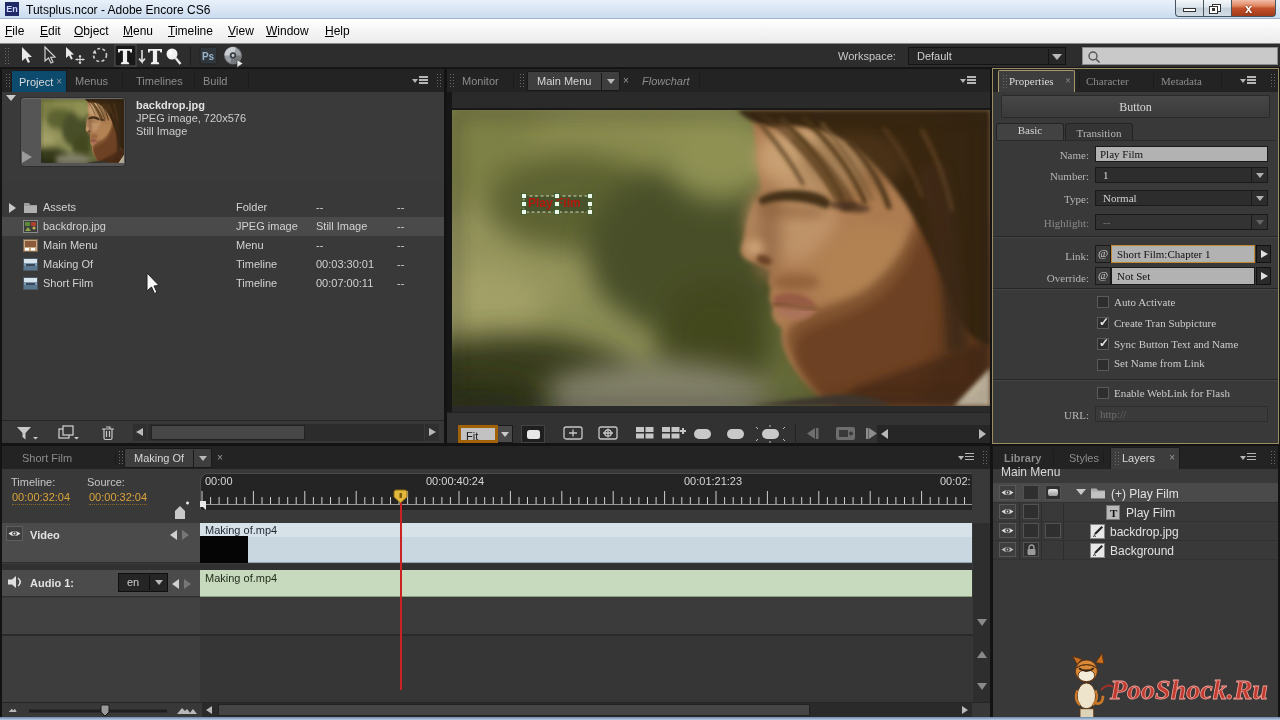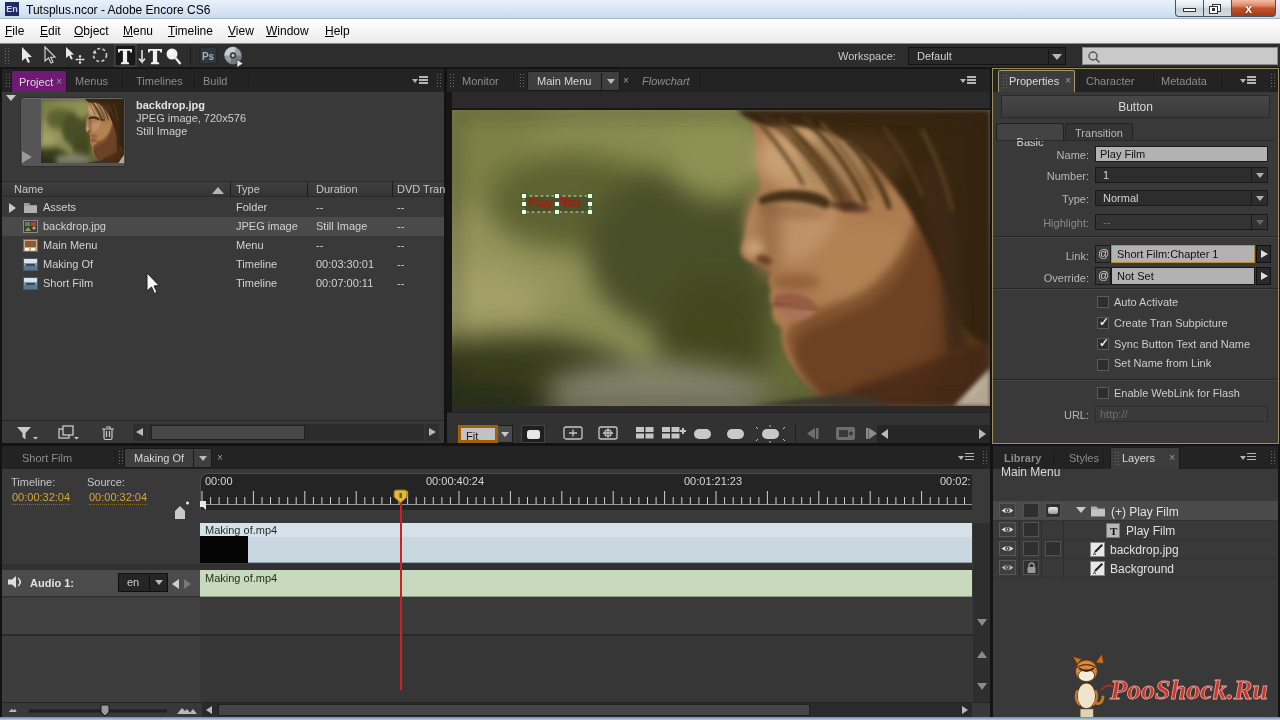--- a/index.html
+++ b/index.html
@@ -21,21 +21,21 @@
 
 #menubar { left:0; top:19px; width:1280px; height:25px; background:linear-gradient(#ffffff, #ebebeb); border-bottom:1px solid #888; }
 #menubar span { position:absolute; top:5px; color:#000; font-size:12px; }
 #menubar u { text-decoration:underline; }
 
 #toolbar { left:0; top:44px; width:1280px; height:24px; background:#2d2d2d; border-bottom:1px solid #161616; }
 .grip { background-image:radial-gradient(circle, #6a6a6a 30%, transparent 32%); background-size:3px 3px; }
 
 .panel { background:#393939; }
 .tabbar { position:absolute; left:0; top:0; width:100%; height:23px; background:#232323; }
-.tab-active { position:absolute; top:1px; height:22px; background:#701a75; border:1px solid #1a1a1a; border-bottom:none; border-radius:2px 2px 0 0; color:#dadada; }
+.tab-active { position:absolute; top:1px; height:22px; background:#0c4a6e; border:1px solid #1a1a1a; border-bottom:none; border-radius:2px 2px 0 0; color:#dadada; }
 .tab-inactive { position:absolute; top:6px; color:#8c8c8c; }
 .tabx { color:#9a9a9a; font-size:10px; }
 .pmenu { position:absolute; width:16px; height:10px; }
 .pmenu:before { content:""; position:absolute; left:0; top:3px; border-left:3px solid transparent; border-right:3px solid transparent; border-top:4px solid #b5b5b5; }
 .pmenu:after { content:""; position:absolute; left:7px; top:0; width:9px; height:9px; background:linear-gradient(#b5b5b5 0 1.5px, transparent 1.5px 3px, #b5b5b5 3px 4.5px, transparent 4.5px 6px, #b5b5b5 6px 7.5px, transparent 7.5px 9px); }
 .vsep { position:absolute; width:1px; background:#1c1c1c; }
 .plabel { text-align:right; color:#b6b6b6; }
 .ddk { width:173px; height:16px; background:#2d2d2d; border:1px solid #1a1a1a; }
 .ddt { position:absolute; left:7px; top:1px; color:#d4d4d4; }
 .ddsep { position:absolute; right:15px; top:0; width:1px; height:14px; background:#1a1a1a; }
@@ -152,30 +152,20 @@
     <div class="abs" style="left:4px; top:26px; width:0; height:0; border-left:5px solid transparent; border-right:5px solid transparent; border-top:6px solid #c9c9c9;"></div>
     <div class="abs" style="left:18px; top:28px; width:106px; height:70px; background:#555; border-radius:4px; border:1px solid #2e2e2e; box-shadow:inset 0 1px 0 #6a6a6a;"></div>
     <div class="abs" style="left:20px; top:82px; width:0; height:0; border-left:10px solid #9a9a9a; border-top:6px solid transparent; border-bottom:6px solid transparent;"></div>
     <svg class="abs" style="left:39px; top:30px;" width="83" height="64" viewBox="0 0 538 296" preserveAspectRatio="none">
         <use href="#photo"></use>
       </svg>
     <div class="abs" style="left:134px; top:30px; font-weight:bold; color:#e2e2e2;">backdrop.jpg</div>
     <div class="abs" style="left:134px; top:43px; color:#cdcdcd;">JPEG image, 720x576</div>
     <div class="abs" style="left:134px; top:56px; color:#cdcdcd;">Still Image</div>
 
-    <div class="abs" style="left:0; top:112px; width:442px; height:16px; background:linear-gradient(#3f3f3f,#353535); border-top:1px solid #2a2a2a; border-bottom:1px solid #2a2a2a; color:#c6c6c6;">
-      <span style="position:absolute; left:12px; top:1px;">Name</span>
-      <span style="position:absolute; left:210px; top:5px; width:0; height:0; border-left:6px solid transparent; border-right:6px solid transparent; border-bottom:7px solid #b5b5b5;"></span>
-      <div class="vsep" style="left:228px; top:0; height:15px;"></div>
-      <span style="position:absolute; left:234px; top:1px;">Type</span>
-      <div class="vsep" style="left:305px; top:0; height:15px;"></div>
-      <span style="position:absolute; left:314px; top:1px;">Duration</span>
-      <div class="vsep" style="left:390px; top:0; height:15px;"></div>
-      <span style="position:absolute; left:395px; top:1px; white-space:nowrap;">DVD Tran</span>
-    </div>
     <div id="projrows" class="abs" style="left:0; top:129px; width:442px; height:95px; color:#d2d2d2;">
       <div class="abs" style="left:0; top:19px; width:442px; height:19px; background:#4a4a4a;"></div>
       <div class="abs" style="left:7px; top:5px; width:0; height:0; border-top:5px solid transparent; border-bottom:5px solid transparent; border-left:7px solid #c9c9c9;"></div>
       <svg class="abs" style="left:21px; top:3px;" width="15" height="13" viewBox="0 0 15 13">
           <path d="M1,2 h5 l1.5,2 h6.5 v8 h-13 Z" fill="#9c9c9c"></path>
           <path d="M1,5 h13 v7 h-13 Z" fill="#b0b0b0"></path>
         </svg>
       <span class="abs" style="left:41px; top:3px;">Assets</span>
       <span class="abs" style="left:234px; top:3px;">Folder</span>
       <span class="abs" style="left:314px; top:3px;">--</span>
@@ -407,37 +397,37 @@
         <g fill="#8c8c8c">
           <path d="M306,6 l8,5.5 -8,5.5 Z M303,6 h2.5 v11 h-2.5 Z"></path>
         </g>
       </svg>
       <div class="abs" style="left:430px; top:12px; width:113px; height:18px; background:#262626;">
         <span style="position:absolute;left:4px;top:4px;width:0;height:0;border-top:5px solid transparent;border-bottom:5px solid transparent;border-right:7px solid #b9b9b9;"></span>
         <span style="position:absolute;right:4px;top:4px;width:0;height:0;border-top:5px solid transparent;border-bottom:5px solid transparent;border-left:7px solid #b9b9b9;"></span>
       </div>
     </div>
   </div>
-  <div id="prop-panel" class="abs panel" style="left:993px; top:69px;  width:285px; height:374px; outline:1px solid #9a8d62;">
+  <div id="prop-panel" class="abs panel" style="left:993px; top:69px;  width:285px; height:374px; outline:1px solid #9a8d62;font-family:Liberation Serif, serif;">
     <div class="tabbar">
       <div class="abs" style="left:5px; top:1px; width:77px; height:22px; background:#3d3d3d; border:1px solid #a6996b; border-bottom:none; border-radius:2px 2px 0 0;">
         <div class="abs grip" style="left:3px; top:3px; width:5px; height:15px;"></div>
         <span style="position:absolute; left:10px; top:4px; color:#dadada;">Properties</span>
         <span class="tabx" style="position:absolute; right:3px; top:4px;">×</span>
       </div>
       <div class="tab-inactive" style="left:93px;">Character</div>
       <div class="tab-inactive" style="left:168px;">Metadata</div>
       <div class="vsep" style="left:86px; top:4px; height:15px;"></div>
       <div class="vsep" style="left:160px; top:4px; height:15px;"></div>
       <div class="vsep" style="left:228px; top:4px; height:15px;"></div>
       <div class="pmenu" style="right:22px; top:7px;"></div>
       <div class="abs grip" style="right:3px; top:4px; width:5px; height:16px;"></div>
     </div>
     <div class="abs" style="left:8px; top:26px; width:269px; height:23px; background:linear-gradient(#474747,#3a3a3a); border:1px solid #2a2a2a; border-radius:1px; text-align:center;"><span style="position:relative; top:4px; color:#d8d8d8; font-size:12px;">Button</span></div>
-    <div class="abs" style="left:3px; top:54px; width:68px; height:18px; background:#424242; border:1px solid #232323; border-bottom:none; border-radius:3px 3px 0 0; text-align:center;"><span style="position:relative; top:12px; color:#d6d6d6;">Basic</span></div>
+    <div class="abs" style="left:3px; top:54px; width:68px; height:18px; background:#424242; border:1px solid #232323; border-bottom:none; border-radius:3px 3px 0 0; text-align:center;"><span style="position:relative; top:0; color:#d6d6d6;">Basic</span></div>
     <div class="abs" style="left:72px; top:54px; width:68px; height:18px; background:#343434; border:1px solid #232323; border-bottom:none; border-radius:3px 3px 0 0; text-align:center;"><span style="position:relative; top:3px; color:#b8b8b8;">Transition</span></div>
     <div class="abs" style="left:3px; top:71px; width:279px; height:1px; background:#2a2a2a;"></div>
     <div class="abs plabel" style="left:0px; top:80px; width:96px;">Name:</div>
     <div class="abs" style="left:102px; top:77px; width:173px; height:16px; background:#b2b2b2; border:1px solid #1a1a1a;">
         <span style="position:absolute; left:4px; top:1px; color:#111;">Play Film</span>
       </div>
     <div class="abs plabel" style="left:0px; top:101px; width:96px;">Number:</div>
     <div class="abs ddk" style="left:102px; top:98px;">
         <span class="ddt">1</span>
         <span class="ddsep"></span>
@@ -533,20 +523,32 @@
         <path d="M2.0,3 V16 M10.6,9 V16 M19.1,9 V16 M27.7,9 V16 M36.3,9 V16 M44.8,9 V16 M53.4,3 V16 M62.0,9 V16 M70.5,9 V16 M79.1,9 V16 M87.7,9 V16 M96.2,9 V16 M104.8,3 V16 M113.4,9 V16 M121.9,9 V16 M130.5,9 V16 M139.1,9 V16 M147.6,9 V16 M156.2,3 V16 M164.8,9 V16 M173.3,9 V16 M181.9,9 V16 M190.5,9 V16 M199.0,9 V16 M207.6,3 V16 M216.2,9 V16 M224.7,9 V16 M233.3,9 V16 M241.9,9 V16 M250.4,9 V16 M259.0,3 V16 M267.6,9 V16 M276.1,9 V16 M284.7,9 V16 M293.3,9 V16 M301.8,9 V16 M310.4,3 V16 M319.0,9 V16 M327.5,9 V16 M336.1,9 V16 M344.7,9 V16 M353.2,9 V16 M361.8,3 V16 M370.4,9 V16 M378.9,9 V16 M387.5,9 V16 M396.1,9 V16 M404.6,9 V16 M413.2,3 V16 M421.8,9 V16 M430.4,9 V16 M438.9,9 V16 M447.5,9 V16 M456.1,9 V16 M464.6,3 V16 M473.2,9 V16 M481.8,9 V16 M490.3,9 V16 M498.9,9 V16 M507.5,9 V16 M516.0,3 V16 M524.6,9 V16 M533.2,9 V16 M541.7,9 V16 M550.3,9 V16 M558.9,9 V16 M567.4,3 V16 M576.0,9 V16 M584.6,9 V16 M593.1,9 V16 M601.7,9 V16 M610.3,9 V16 M618.8,3 V16 M627.4,9 V16 M636.0,9 V16 M644.5,9 V16 M653.1,9 V16 M661.7,9 V16 M670.2,3 V16 M678.8,9 V16 M687.4,9 V16 M695.9,9 V16 M704.5,9 V16 M713.1,9 V16 M721.6,3 V16 M730.2,9 V16 M738.8,9 V16 M747.3,9 V16 M755.9,9 V16 M764.5,9 V16"></path>
       </g>
       <line x1="0" y1="16.5" x2="772" y2="16.5" stroke="#9a9a9a" stroke-width="1"></line>
       <path d="M0,13 h6 v9 l-3,-3 h-3 Z" fill="#e8e8e8"></path>
     </svg>
     <svg class="abs" style="left:390px; top:43px;" width="18" height="15" viewBox="0 0 18 15">
         <path d="M4,1 h9 a2,2 0 0 1 2,2 v5 l-6.5,6 -6.5,-6 v-5 a2,2 0 0 1 2,-2 Z" fill="#e3b83c" stroke="#8a6a10" stroke-width="1"></path>
         <rect x="7.5" y="4" width="2.5" height="5" fill="#7a5c10"></rect>
       </svg>
 
+    <div class="abs" style="left:0; top:77px; width:198px; height:40px; background:#4b4b4b; border-bottom:1px solid #303030;">
+      <div class="abs" style="left:4px; top:3px; width:17px; height:15px; border:1px solid #5e5e5e; background:#3f3f3f;">
+        <svg width="15" height="13" viewBox="0 0 15 13">
+            <path d="M1.5,6.5 Q7.5,1.5 13.5,6.5 Q7.5,11.5 1.5,6.5 Z" fill="#e8e8e8"></path>
+            <circle cx="7.5" cy="6.5" r="2.2" fill="#3f3f3f"></circle>
+            <circle cx="7.5" cy="6.5" r="1" fill="#e8e8e8"></circle>
+          </svg>
+      </div>
+      <span class="abs" style="left:28px; top:6px; font-weight:bold; color:#e2e2e2;">Video</span>
+      <span class="abs" style="left:168px; top:7px; width:0; height:0; border-top:5px solid transparent; border-bottom:5px solid transparent; border-right:7px solid #cfcfcf;"></span>
+      <span class="abs" style="left:180px; top:7px; width:0; height:0; border-top:5px solid transparent; border-bottom:5px solid transparent; border-left:7px solid #777;"></span>
+    </div>
     <div class="abs" style="left:198px; top:77px; width:772px; height:40px; background:linear-gradient(#d7e1e8 0 14px, #c9d7e1 14px); border-bottom:1px solid #8fa3b0;">
       <span class="abs" style="left:5px; top:1px; color:#1d2a33;">Making of.mp4</span>
       <div class="abs" style="left:0px; top:13px; width:48px; height:27px; background:#050505;"></div>
     </div>
     <div class="abs" style="left:0; top:118px; width:970px; height:6px; background:#313131;"></div>
 
     <div class="abs" style="left:0; top:124px; width:198px; height:27px; background:#4b4b4b; border-bottom:1px solid #303030;">
       <svg class="abs" style="left:5px; top:4px;" width="17" height="16" viewBox="0 0 17 16">
           <path d="M1,5.5 h4 l4,-3.5 v12 l-4,-3.5 h-4 Z" fill="#e0e0e0"></path>
           <path d="M11,4 a5,5 0 0 1 0,8 M12.5,6 a2.6,2.6 0 0 1 0,4" stroke="#e0e0e0" stroke-width="1.3" fill="none"></path>
@@ -600,21 +602,21 @@
       <div class="vsep" style="left:110px; top:4px; height:15px;"></div>
       <div class="abs" style="left:117px; top:1px; width:70px; height:22px; background:#3d3d3d; border:1px solid #1a1a1a; border-bottom:none; border-radius:2px 2px 0 0;">
         <div class="abs grip" style="left:3px; top:3px; width:5px; height:15px;"></div>
         <span style="position:absolute; left:11px; top:4px; color:#dadada;">Layers</span>
         <span class="tabx" style="position:absolute; right:4px; top:4px;">×</span>
       </div>
       <div class="pmenu" style="right:22px; top:7px;"></div>
       <div class="abs grip" style="right:3px; top:4px; width:5px; height:16px;"></div>
     </div>
     <div class="abs" style="left:8px; top:19px; font-size:12px; color:#d8d8d8;">Main Menu</div>
-    <div id="layrows" class="abs" style="left:0; top:37px; width:285px; height:76px;margin-top:18px;">
+    <div id="layrows" class="abs" style="left:0; top:37px; width:285px; height:76px;">
       <div class="lcol" style="left:26px;"></div>
         <div class="lcol" style="left:48px;"></div>
         <div class="lcol" style="left:70px;"></div>
       <div class="abs" style="left:0; top:0; width:285px; height:19px; background:#4a4a4a;"></div>
       <div class="abs lsep" style="top:19px;"></div>
         <div class="abs lsep" style="top:38px;"></div>
         <div class="abs lsep" style="top:57px;"></div>
         <div class="abs lsep" style="top:76px;"></div>
 
       <svg class="abs eyeb" style="left:6px; top:2px;" width="17" height="15" viewBox="0 0 15 13">

